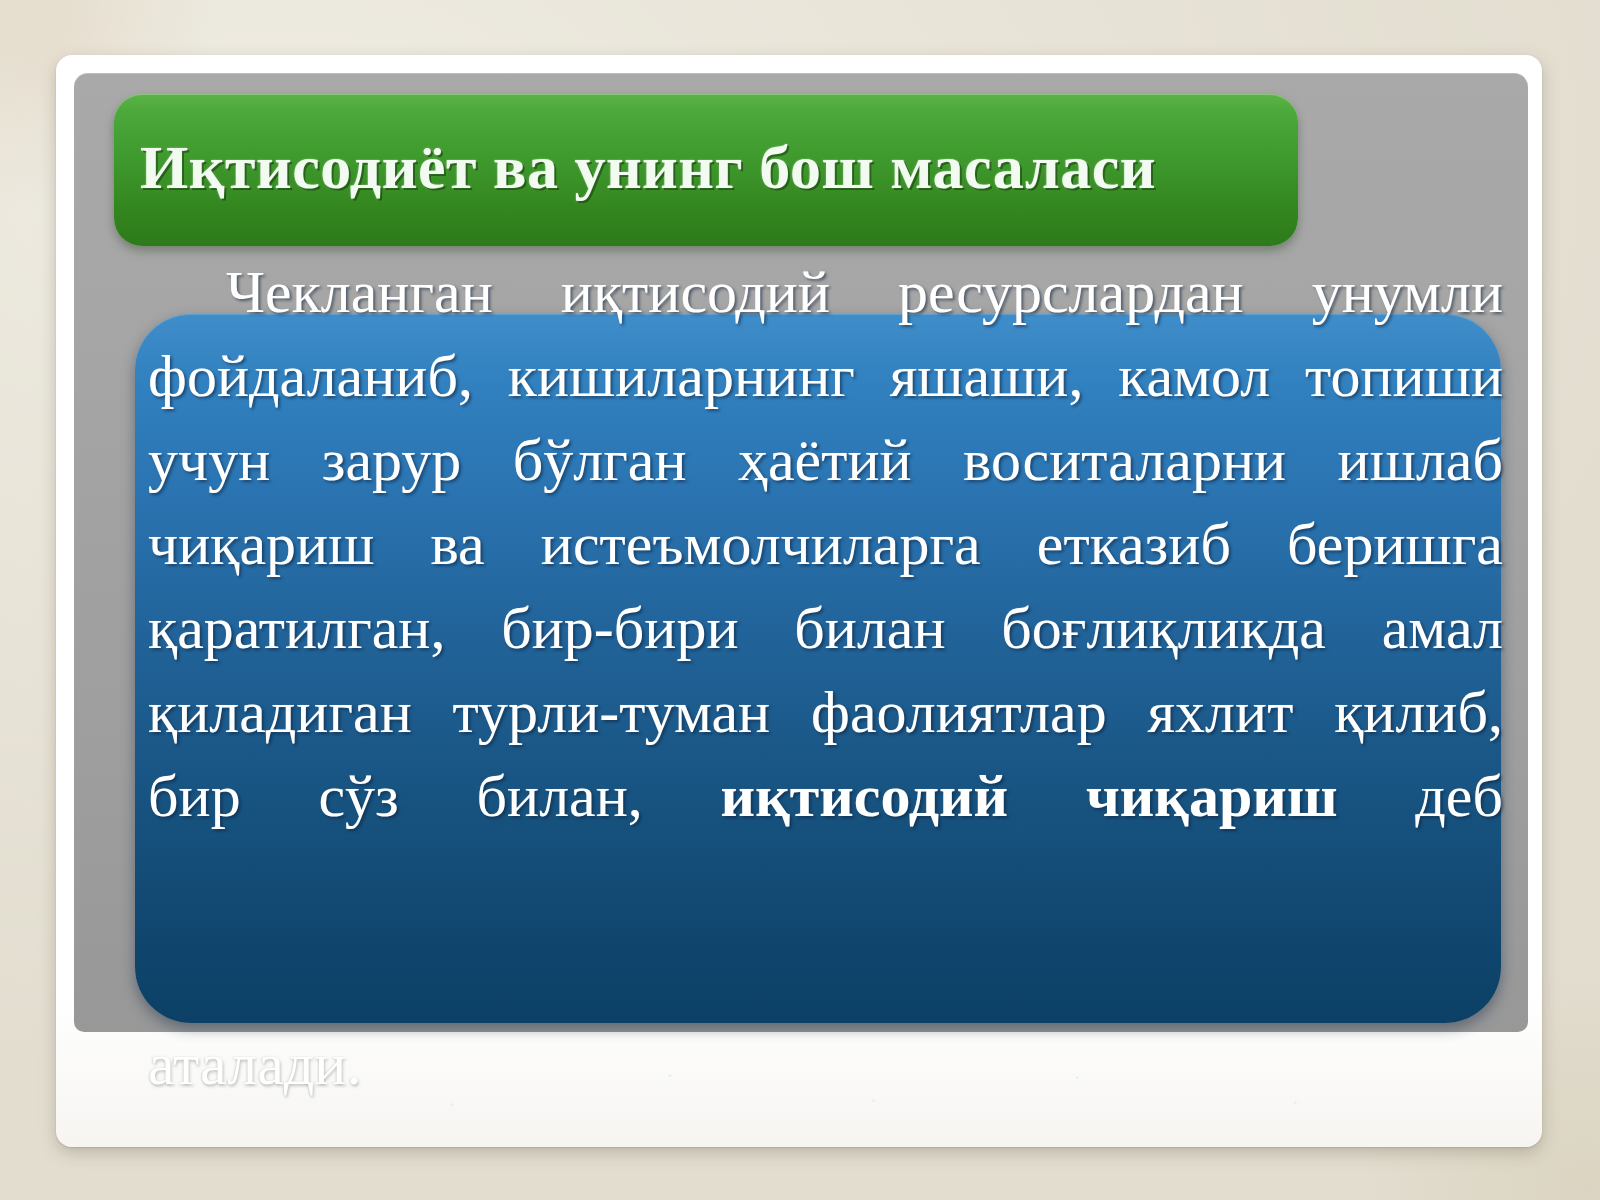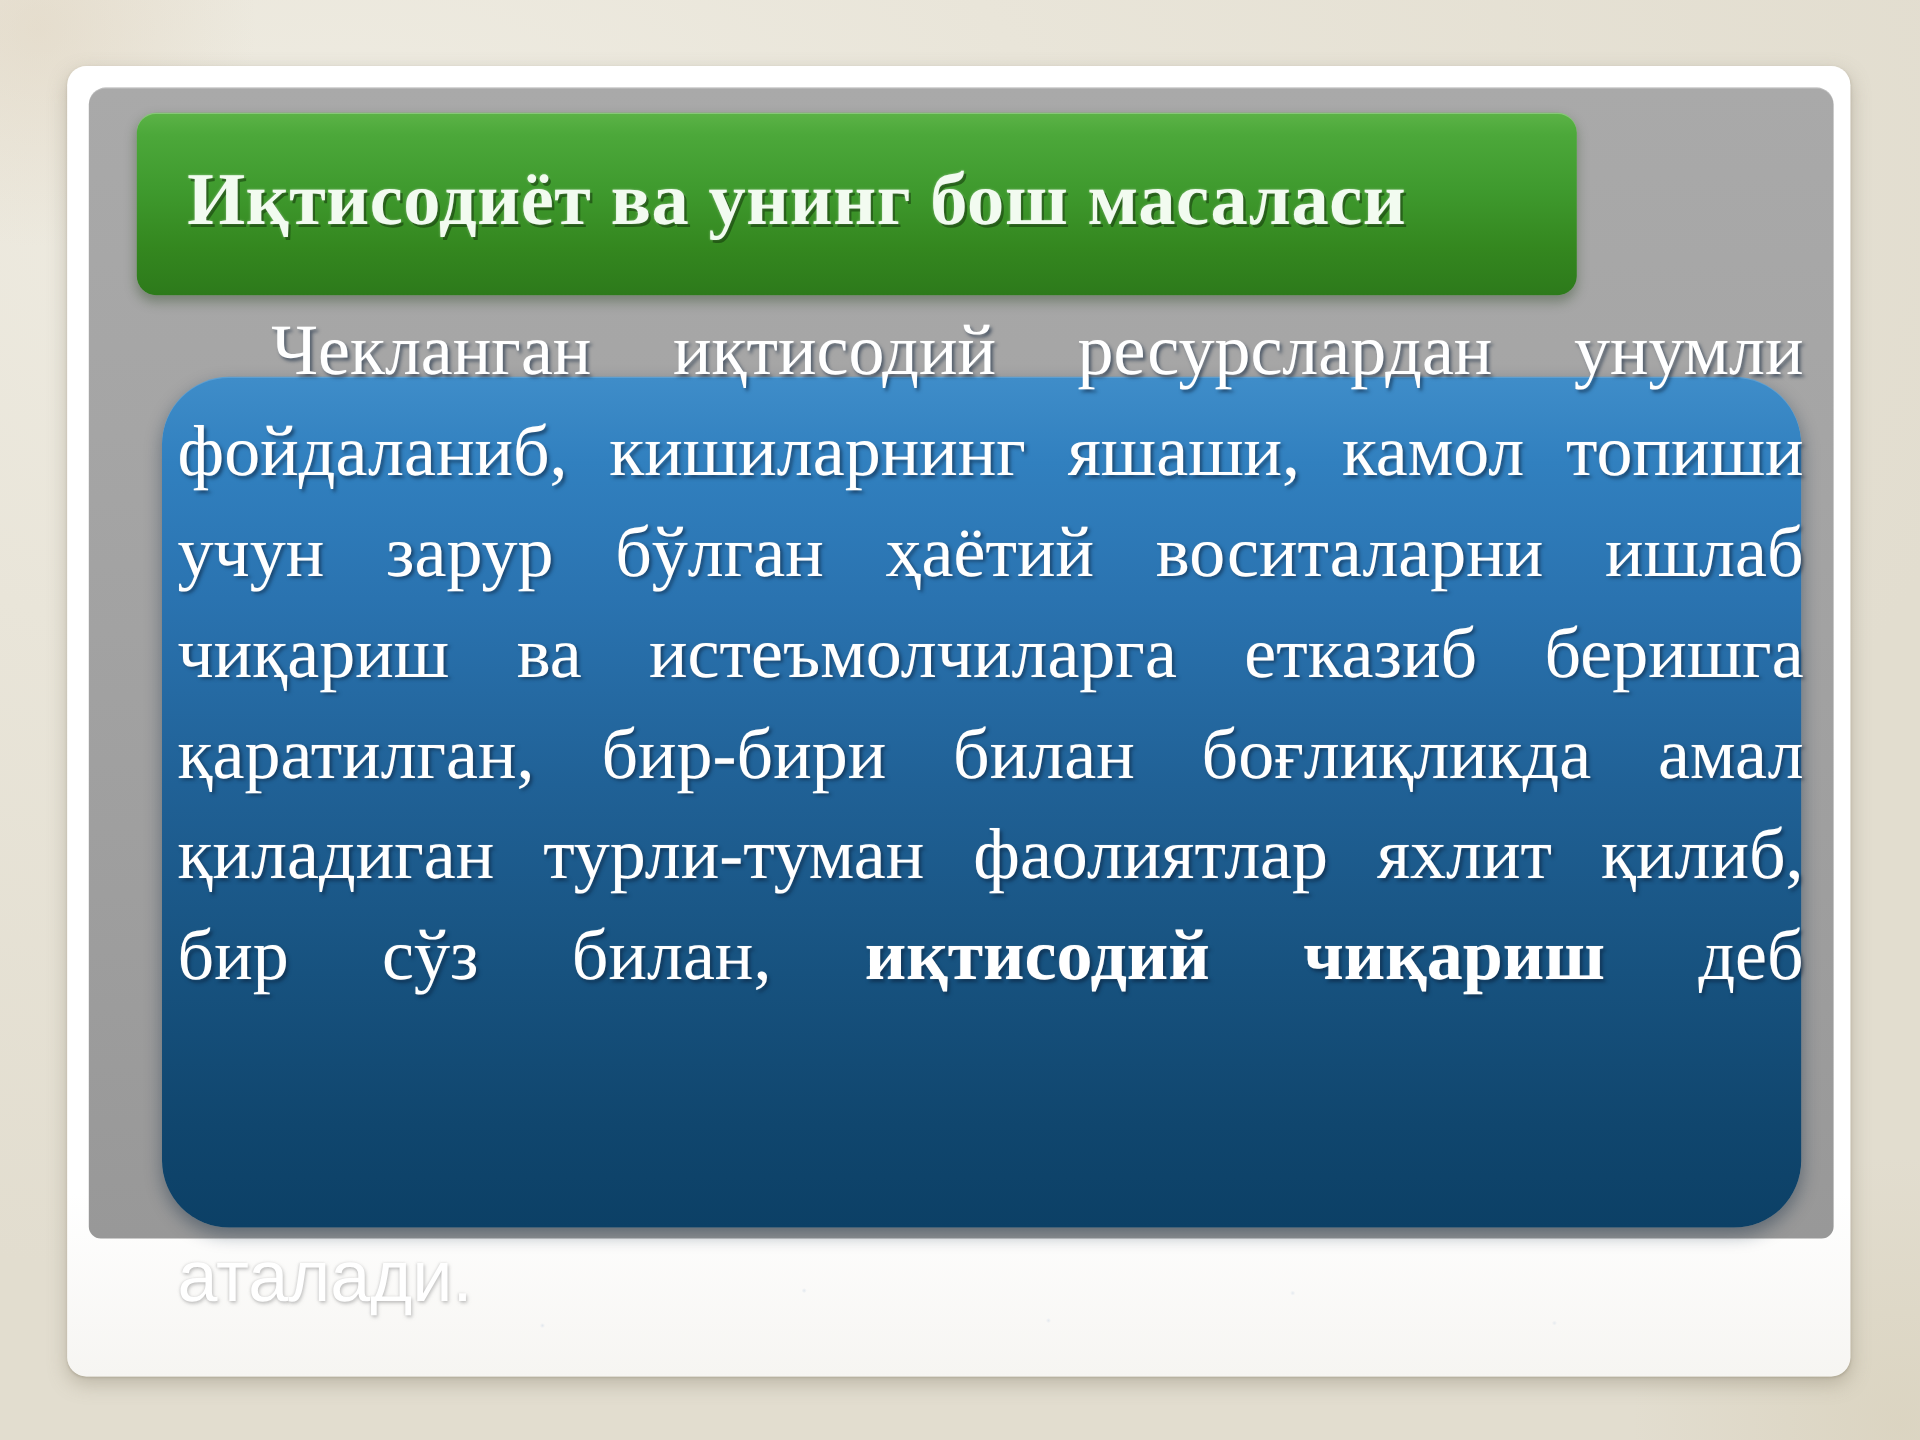--- a/index.html
+++ b/index.html
@@ -62,34 +62,33 @@
     overflow: hidden;
   }
 
   
   .title-banner {
     position: absolute;
     left: 114px;
     top: 94px;
     width: 1184px;
     height: 152px;
-    border-radius: 16px;
+    border-radius: 28px;
     background:
       linear-gradient(180deg,
         #5cb347 0%,
         #4ca83a 12%,
         #3f9a2e 42%,
         #34871f 74%,
         #2d7a1b 100%);
     box-shadow:
       0 5px 10px rgba(30,60,20,.35),
       inset 0 1px 0 rgba(255,255,255,.28);
     display: flex;
     align-items: center;
-    padding-left: 16px;
   }
 
   .title-text {
     margin: 0;
     padding-left: 26px;
     padding-bottom: 4px;
     font-family: "Liberation Serif", "DejaVu Serif", serif;
     font-weight: 700;
     font-size: 62px;
     line-height: 1.05;
@@ -143,21 +142,21 @@
     word-spacing: .02em;
   }
   .body-text .bold {
     font-weight: 700;
   }
   
   .tail-word {
     position: absolute;
     left: 148px;
     top: 1022px;
-    font-family: Liberation Sans, sans-serif;
+    font-family: Liberation Serif, serif;
     font-size: 60px;
     line-height: 84px;
     color: #ffffff;
     text-shadow:
       1px 2px 3px rgba(150,150,150,.55),
       -1px 0 2px rgba(170,170,170,.35);
   }
 
   
   .bottom-strip-speckle {

